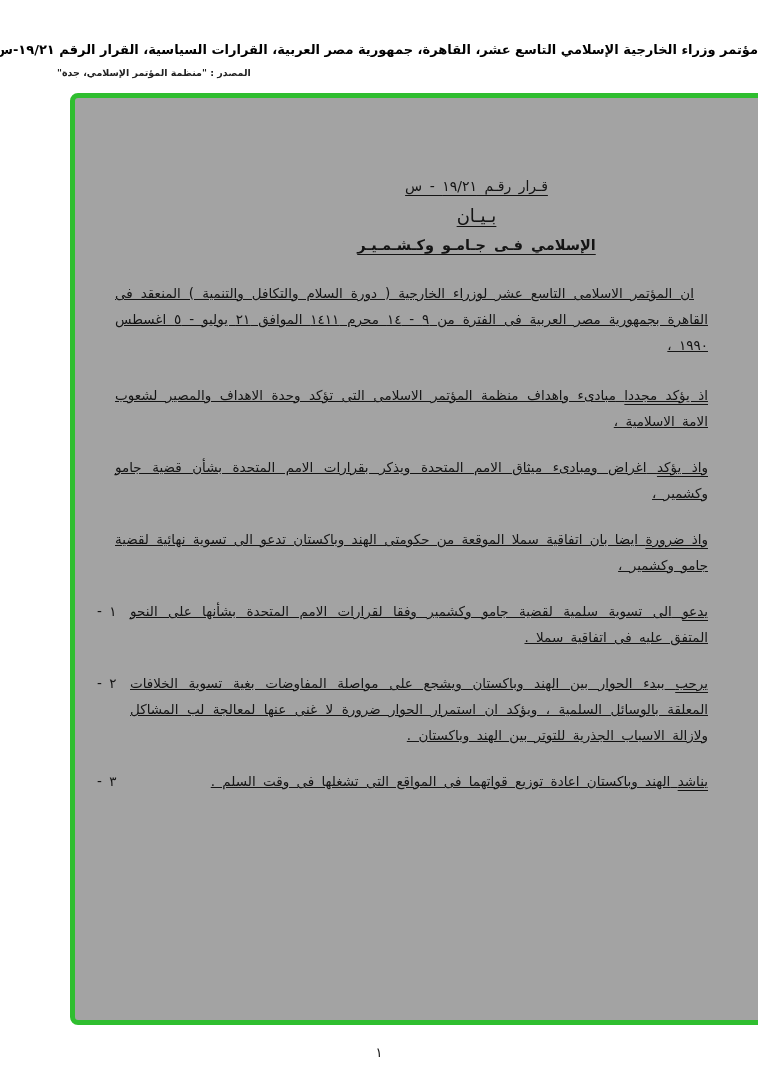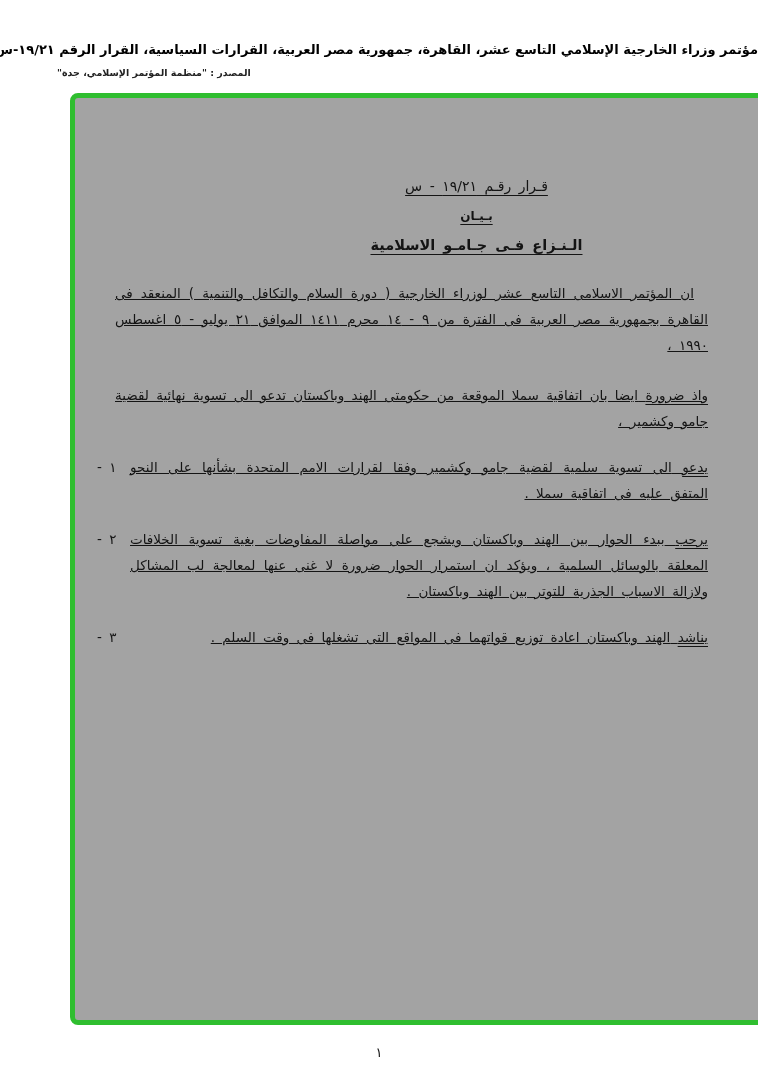--- a/index.html
+++ b/index.html
@@ -59,21 +59,21 @@
     color: #141414;
     word-spacing: 3px;
   }
 
   .titles {
     text-align: center;
     margin: 0 0 24px 130px; 
   }
   .titles .t { text-decoration: underline; text-underline-offset: 4px; }
   .t1 { font-size: 14px; line-height: 20px; margin-bottom: 10px; letter-spacing: 1px; }
-  .t2 { font-size: 12px; line-height: 20px; margin-bottom: 8px; font-weight: bold; }
+  .t2 { font-size: 18px; line-height: 20px; margin-bottom: 8px; }
   .t3 { font-size: 14.5px; line-height: 22px; font-weight: bold; }
 
   .para {
     margin: 0 0 20px 0;
     text-align: justify;
     text-indent: 0;
     text-decoration: underline;
   }
   .para.first { text-indent: 14px; margin-bottom: 24px; }
   .lead { text-decoration: underline; text-underline-offset: 4px; }
@@ -109,29 +109,37 @@
   <div class="top-header">مؤتمر وزراء الخارجية الإسلامي التاسع عشر، القاهرة، جمهورية مصر العربية، القرارات السياسية، القرار الرقم ١٩/٢١-س</div>
 
   <div class="source-line">المصدر : "منظمة المؤتمر الإسلامي، جدة"</div>
 
   <div class="green-frame">
     <div class="doc">
 
       <div class="titles">
         <div class="t t1">قـرار رقـم ١٩/٢١ - س</div>
         <div class="t t2">بـيـان</div>
-        <div class="t t3">الـنـزاع فـى جـامـو الاسلامية</div>
+        <div class="t t3">الإسلامي فـى جـامـو وكـشـمـيـر</div>
       </div>
 
       <p class="para first">
         <span class="lead"></span>
         <span>ان المؤتمر الاسلامى التاسع عشر لوزراء الخارجية ( دورة السلام والتكافل والتنمية ) المنعقد فى القاهرة بجمهورية مصر العربية فى الفترة من ٩ - ١٤ محرم ١٤١١ الموافق ٢١ يوليو - ٥ اغسطس ١٩٩٠ ،</span>
       </p>
 
+      <p class="para">
+        <span class="lead">اذ يؤكد مجددا</span>
+        <span>مبادىء واهداف منظمة المؤتمر الاسلامى التى تؤكد وحدة الاهداف والمصير لشعوب الامة الاسلامية ،</span>
+      </p>
 
+      <p class="para">
+        <span class="lead">واذ يؤكد</span>
+        <span>اغراض ومبادىء ميثاق الامم المتحدة ويذكر بقرارات الامم المتحدة بشأن قضية جامو وكشمير ،</span>
+      </p>
 
       <p class="para">
         <span class="lead">واذ ضرورة</span>
         <span>ايضا بان اتفاقية سملا الموقعة من حكومتى الهند وباكستان تدعو الى تسوية نهائية لقضية جامو وكشمير ،</span>
       </p>
 
       <div class="item">
         <span class="item-num">١ -</span>
         <p class="para">
           <span class="lead">يدعو</span>

